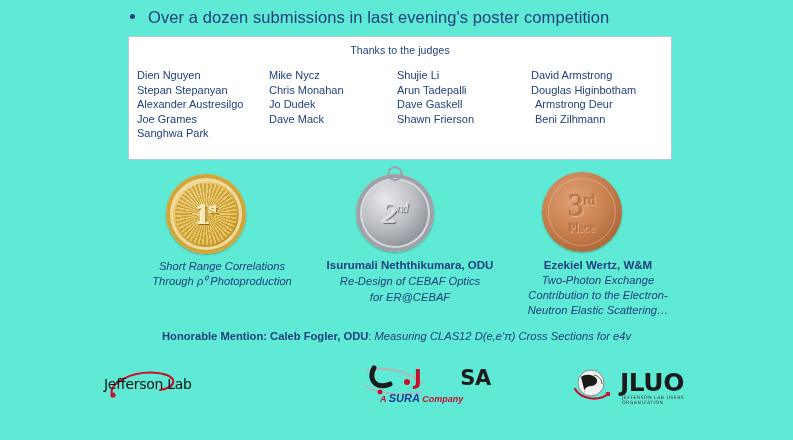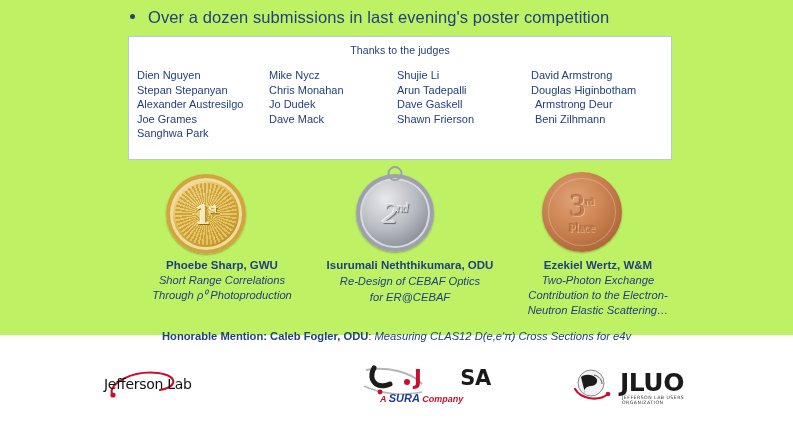--- a/index.html
+++ b/index.html
@@ -10,22 +10,22 @@
   body {
     width: 793px;
     height: 440px;
     overflow: hidden;
     font-family: "Liberation Sans", sans-serif;
     color: #1f3864;
   }
   .slide {
     position: relative;
     width: 793px;
-    height: 335px;
-    background: #bef264;
+    height: 440px;
+    background: #5eead4;
   }
 
   
   .title-row {
     position: absolute;
     left: 130px;
     top: 8px;
     display: flex;
     align-items: baseline;
     gap: 13px;
@@ -162,21 +162,21 @@
   .medal-bronze .inner {
     position: absolute; inset: 6px; border-radius: 50%;
     box-shadow: inset 0 0 0 1px rgba(255,255,255,.25);
   }
   .medal-bronze .lbl {
     position: relative; z-index: 2; text-align: center; line-height: 1;
     font-family: "Liberation Serif", serif; color: #c47c4c;
     text-shadow: 1px 1px 0 rgba(255,225,200,.45), -1px -1px 1px rgba(110,60,25,.5);
   }
   .medal-bronze .lbl .num { font-size: 31px; }
-  .medal-bronze .lbl .num sup { font-size: 11px; }
+  .medal-bronze .lbl .num sup { font-size: 14px; }
   .medal-bronze .lbl .place { display:block; font-size: 12px; margin-top: 1px; }
 
   
   .winners {
     position: absolute;
     left: 128px;
     top: 258px;
     width: 566px;
     display: flex;
   }
@@ -334,21 +334,20 @@
           <span class="place">Place</span>
         </span>
       </div>
     </div>
 
   </div>
 
   <div class="winners">
 
     <div class="winner w1">
-      <div class="name">Phoebe Sharp, GWU</div>
       <div class="proj">Short Range Correlations</div>
       <div class="proj">Through ρ⁰ Photoproduction</div>
     </div>
 
     <div class="winner w2">
       <div class="name">Isurumali Neththikumara, ODU</div>
       <div class="proj">Re-Design of CEBAF Optics</div>
       <div class="proj">for ER@CEBAF</div>
     </div>
 

